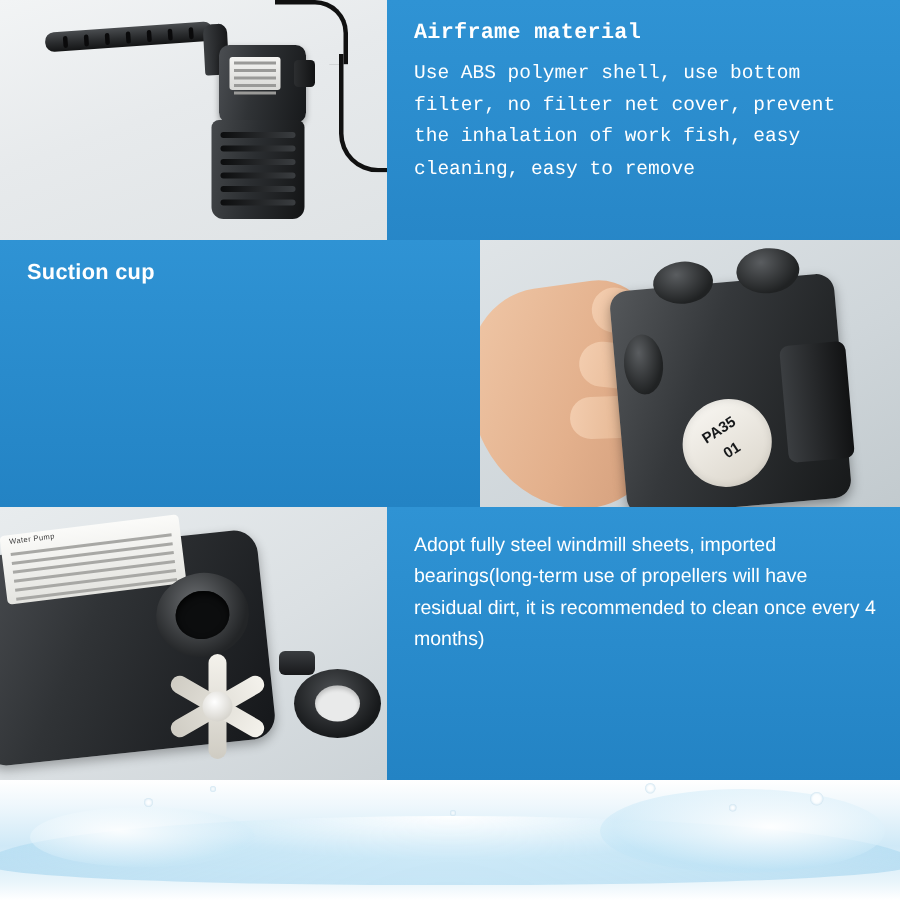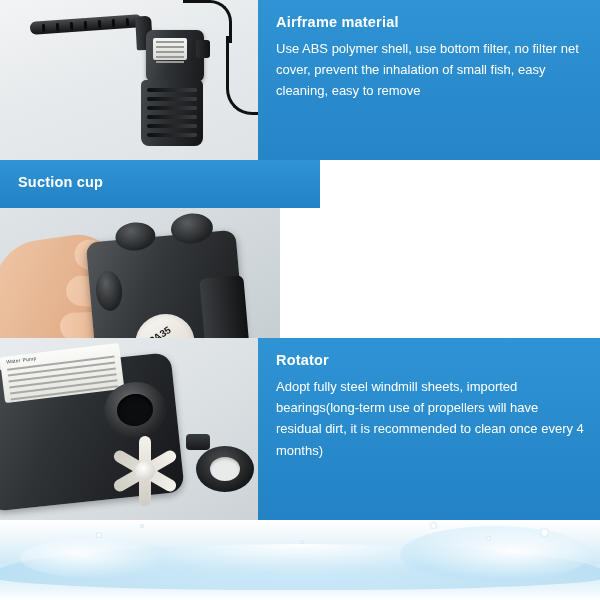--- a/index.html
+++ b/index.html
@@ -60,30 +60,30 @@
     top: 0;
     height: 160px;
   }
   #row1 .panel-img {
     width: 258px;
     height: 160px;
     background: linear-gradient(160deg, #f2f4f5 0%, #e7eaec 45%, #dfe3e5 100%);
   }
   #row1 .panel-text {
     width: 342px;
-    height: 160px;
+    height: 180px;
     background: #2b8fd0;
     background: linear-gradient(180deg, #2f93d4 0%, #2685c6 100%);
+    font-family: Liberation Mono, monospace;
   }
 
   
   #row2 {
     top: 160px;
     height: 178px;
-    flex-direction: column;
   }
   #row2 .panel-text {
     width: 320px;
     height: 178px;
     background: linear-gradient(180deg, #2f93d4 0%, #2383c4 100%);
     order: 1;
   }
   #row2 .panel-img {
     width: 280px;
     height: 178px;
@@ -466,21 +466,21 @@
         <div class="slat" style="top:17px"></div>
         <div class="slat" style="top:26px"></div>
         <div class="slat" style="top:35px"></div>
         <div class="slat" style="top:44px"></div>
         <div class="slat" style="top:53px"></div>
       </div>
     </div>
 
     <div class="panel-text">
       <p class="panel-title">Airframe material</p>
-      <p class="panel-body">Use ABS polymer shell, use bottom filter, no filter net cover, prevent the inhalation of small fish, easy cleaning, easy to remove</p>
+      <p class="panel-body">Use ABS polymer shell, use bottom filter, no filter net cover, prevent the inhalation of work fish, easy cleaning, easy to remove</p>
     </div>
   </div>
 
   <div class="row" id="row2">
 
     <div class="panel-text">
       <p class="panel-title">Suction cup</p>
     </div>
 
     <div class="panel-img">
@@ -530,21 +530,20 @@
         <div class="hub"></div>
       </div>
 
       <div class="f3-tab"></div>
       <div class="f3-ring">
         <div class="inner"></div>
       </div>
     </div>
 
     <div class="panel-text">
-      <p class="panel-title">Rotator</p>
       <p class="panel-body">Adopt fully steel windmill sheets, imported bearings(long-term use of propellers will have residual dirt, it is recommended to clean once every 4 months)</p>
     </div>
   </div>
 
   <div id="water">
     <div class="wave"></div>
     <div class="splash-l"></div>
     <div class="splash-r"></div>
     <div class="drop" style="left:96px;  top:12px; width:6px;  height:6px;"></div>
     <div class="drop" style="left:140px; top:4px;  width:4px;  height:4px;"></div>

